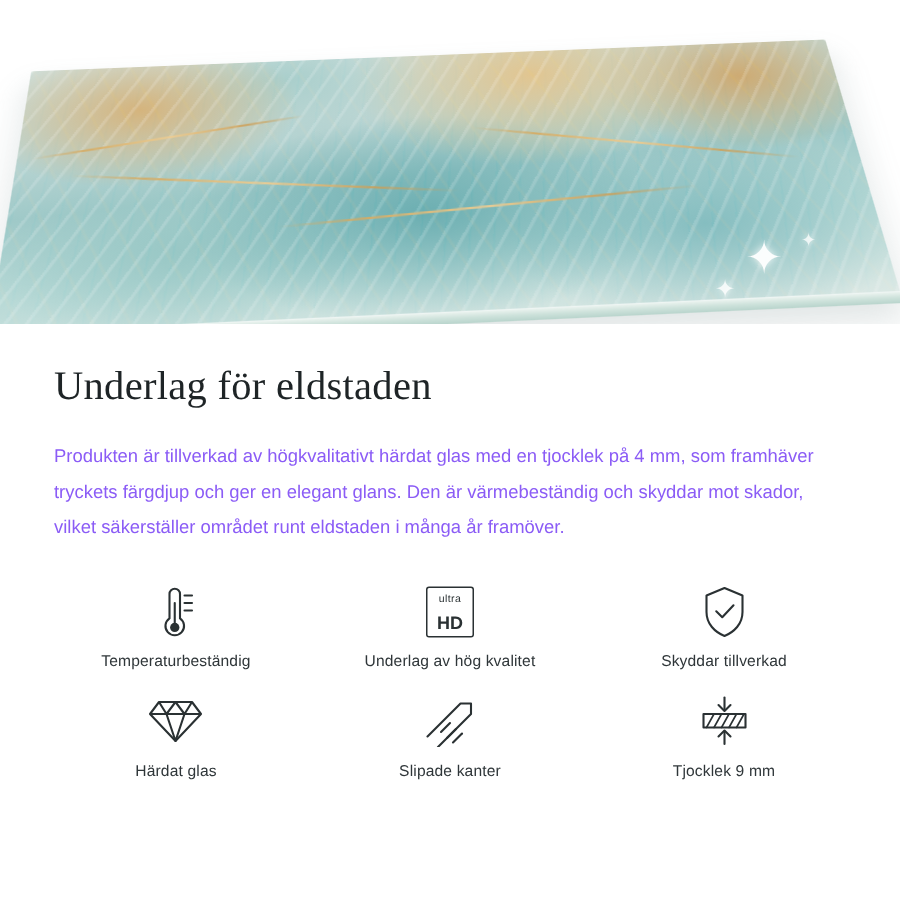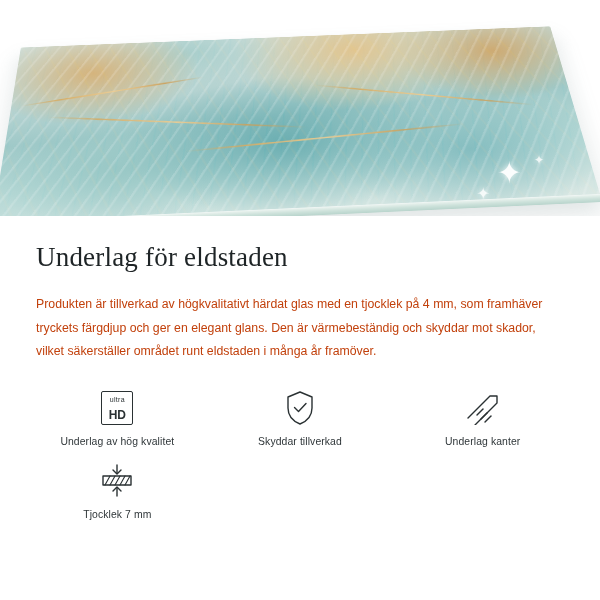--- a/index.html
+++ b/index.html
@@ -104,21 +104,21 @@
     line-height: 1.28;
     color: #1e2426;
     font-weight: 400;
     margin: 0 0 18px 0;
     letter-spacing: .2px;
   }
   .headline .l2 { display: block; }
   .body-copy {
     font-size: 12.3px;
     line-height: 1.95;
-    color: #c2410c;
+    color: #8b5cf6;
     margin: 0;
     max-width: 528px;
   }
 
   
   .features {
     margin-top: 22px;
     padding: 0 26px;
     display: grid;
     grid-template-columns: repeat(3, 1fr);
@@ -179,20 +179,33 @@
 
   <div class="content">
     <h1 class="headline">
       <span class="l1">Underlag för eldstaden</span>
     </h1>
     <p class="body-copy">Produkten är tillverkad av högkvalitativt härdat glas med en tjocklek på 4 mm, som framhäver tryckets färgdjup och ger en elegant glans. Den är värmebeständig och skyddar mot skador, vilket säkerställer området runt eldstaden i många år framöver.</p>
   </div>
 
   <div class="features">
 
+    <div class="feature">
+      <div class="feature-icon">
+        <svg width="34" height="40" viewBox="0 0 34 40" fill="none" stroke="#2a3133" stroke-width="1.4" stroke-linecap="round">
+          <path d="M13 8a3.5 3.5 0 0 1 7 0v16.2a6.2 6.2 0 1 1-7 0z"></path>
+          <line x1="16.5" y1="14" x2="16.5" y2="27"></line>
+          <circle cx="16.5" cy="30.3" r="3.1" fill="#2a3133" stroke="none"></circle>
+          <line x1="23" y1="9" x2="28" y2="9"></line>
+          <line x1="23" y1="14" x2="28" y2="14"></line>
+          <line x1="23" y1="19" x2="28" y2="19"></line>
+        </svg>
+      </div>
+      <div class="feature-label">Temperaturbeständig</div>
+    </div>
 
     <div class="feature">
       <div class="feature-icon">
         <div class="hd-badge">
           <span class="t">ultra</span>
           <span class="b">HD</span>
         </div>
       </div>
       <div class="feature-label">Underlag av hög kvalitet</div>
     </div>
@@ -200,41 +213,53 @@
     <div class="feature">
       <div class="feature-icon">
         <svg width="34" height="40" viewBox="0 0 34 40" fill="none" stroke="#2a3133" stroke-width="1.4" stroke-linejoin="round" stroke-linecap="round">
           <path d="M17 4 5 9v11c0 8 5.6 13.4 12 16 6.4-2.6 12-8 12-16V9z"></path>
           <path d="M11.5 19.5 15.5 23.5 23 15.5"></path>
         </svg>
       </div>
       <div class="feature-label">Skyddar tillverkad</div>
     </div>
 
+    <div class="feature">
+      <div class="feature-icon">
+        <svg width="38" height="34" viewBox="0 0 38 34" fill="none" stroke="#2a3133" stroke-width="1.4" stroke-linejoin="round">
+          <path d="M8 4h22l6 8-17 18L2 12z"></path>
+          <path d="M2 12h34"></path>
+          <path d="M8 4l5 8 6-8"></path>
+          <path d="M30 4l-5 8-6-8"></path>
+          <path d="M13 12l6 18 6-18"></path>
+        </svg>
+      </div>
+      <div class="feature-label">Härdat glas</div>
+    </div>
 
     <div class="feature">
       <div class="feature-icon">
         <svg width="38" height="34" viewBox="0 0 38 34" fill="none" stroke="#2a3133" stroke-width="1.4" stroke-linecap="round" stroke-linejoin="round">
           <path d="M4 27 26 5h7v7L11 34"></path>
           <line x1="13" y1="24" x2="19" y2="18"></line>
           <line x1="17" y1="28" x2="23" y2="22"></line>
           <line x1="21" y1="31" x2="27" y2="25"></line>
         </svg>
       </div>
-      <div class="feature-label">Underlag kanter</div>
+      <div class="feature-label">Slipade kanter</div>
     </div>
 
     <div class="feature">
       <div class="feature-icon">
         <svg width="38" height="36" viewBox="0 0 38 36" fill="none" stroke="#2a3133" stroke-width="1.4" stroke-linecap="round" stroke-linejoin="round">
           <line x1="19" y1="2" x2="19" y2="10"></line>
           <path d="M15 7l4 4 4-4"></path>
           <rect x="5" y="13" width="28" height="9"></rect>
           <path d="M7 22l5-9M12 22l5-9M17 22l5-9M22 22l5-9M27 22l5-9" stroke-width="1.1"></path>
           <line x1="19" y1="33" x2="19" y2="25"></line>
           <path d="M15 28l4-4 4 4"></path>
         </svg>
       </div>
-      <div class="feature-label">Tjocklek 7 mm</div>
+      <div class="feature-label">Tjocklek 9 mm</div>
     </div>
 
   </div>
 </div>
 
 </body></html>

